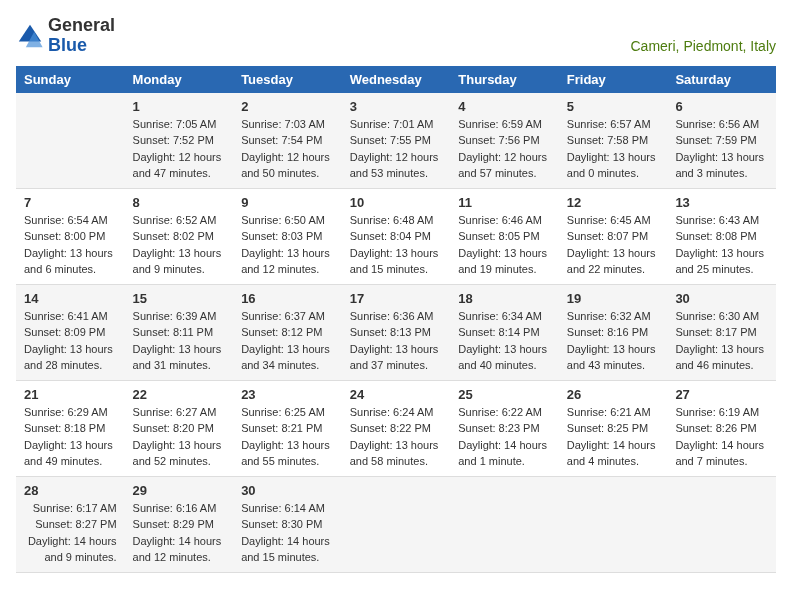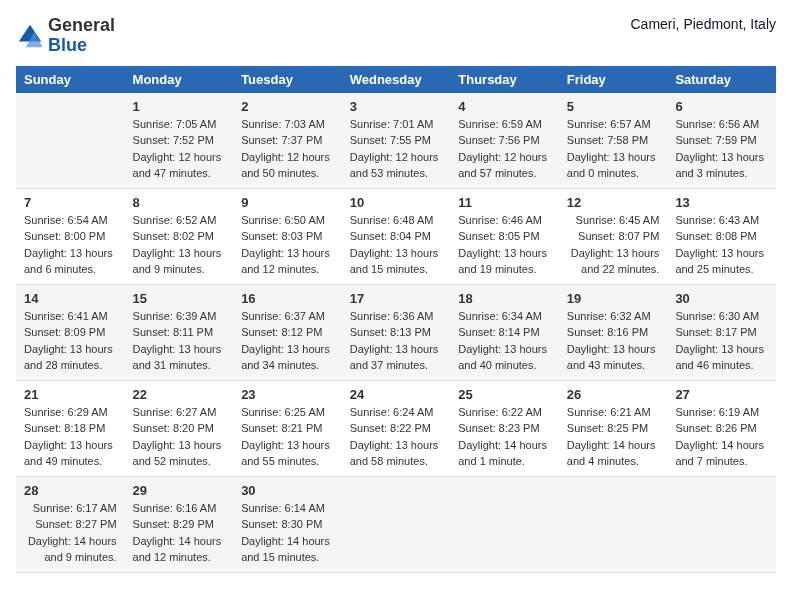--- a/index.html
+++ b/index.html
@@ -35,21 +35,22 @@
     .title-block {
       text-align: right;
     }
     .month-title {
       font-size: 32px;
       color: #333;
       font-weight: normal;
     }
     .subtitle {
       font-size: 14px;
-      color: #0f172a;
+      color: #4d7c0f;
+      margin-top: 22px;
     }
     table {
       width: 100%;
       border-collapse: collapse;
     }
     thead tr th {
       background-color: #2968b2;
       color: #fff;
       font-size: 13px;
       padding: 6px 8px;
@@ -121,21 +122,21 @@
         <td>
           <div class="day-number">1</div>
           <div class="day-info" style="white-space: pre-line;">Sunrise: 7:05 AM
 Sunset: 7:52 PM
 Daylight: 12 hours
 and 47 minutes.</div>
         </td>
         <td>
           <div class="day-number">2</div>
           <div class="day-info" style="white-space: pre-line;">Sunrise: 7:03 AM
-Sunset: 7:37 PM
+Sunset: 7:54 PM
 Daylight: 12 hours
 and 50 minutes.</div>
         </td>
         <td>
           <div class="day-number">3</div>
           <div class="day-info" style="white-space: pre-line;">Sunrise: 7:01 AM
 Sunset: 7:55 PM
 Daylight: 12 hours
 and 53 minutes.</div>
         </td>
@@ -192,21 +193,21 @@
         </td>
         <td>
           <div class="day-number">11</div>
           <div class="day-info" style="white-space: pre-line;">Sunrise: 6:46 AM
 Sunset: 8:05 PM
 Daylight: 13 hours
 and 19 minutes.</div>
         </td>
         <td>
           <div class="day-number">12</div>
-          <div class="day-info" style="white-space: pre-line; text-align: right;">Sunrise: 6:45 AM
+          <div class="day-info" style="white-space: pre-line;">Sunrise: 6:45 AM
 Sunset: 8:07 PM
 Daylight: 13 hours
 and 22 minutes.</div>
         </td>
         <td>
           <div class="day-number">13</div>
           <div class="day-info" style="white-space: pre-line;">Sunrise: 6:43 AM
 Sunset: 8:08 PM
 Daylight: 13 hours
 and 25 minutes.</div>

